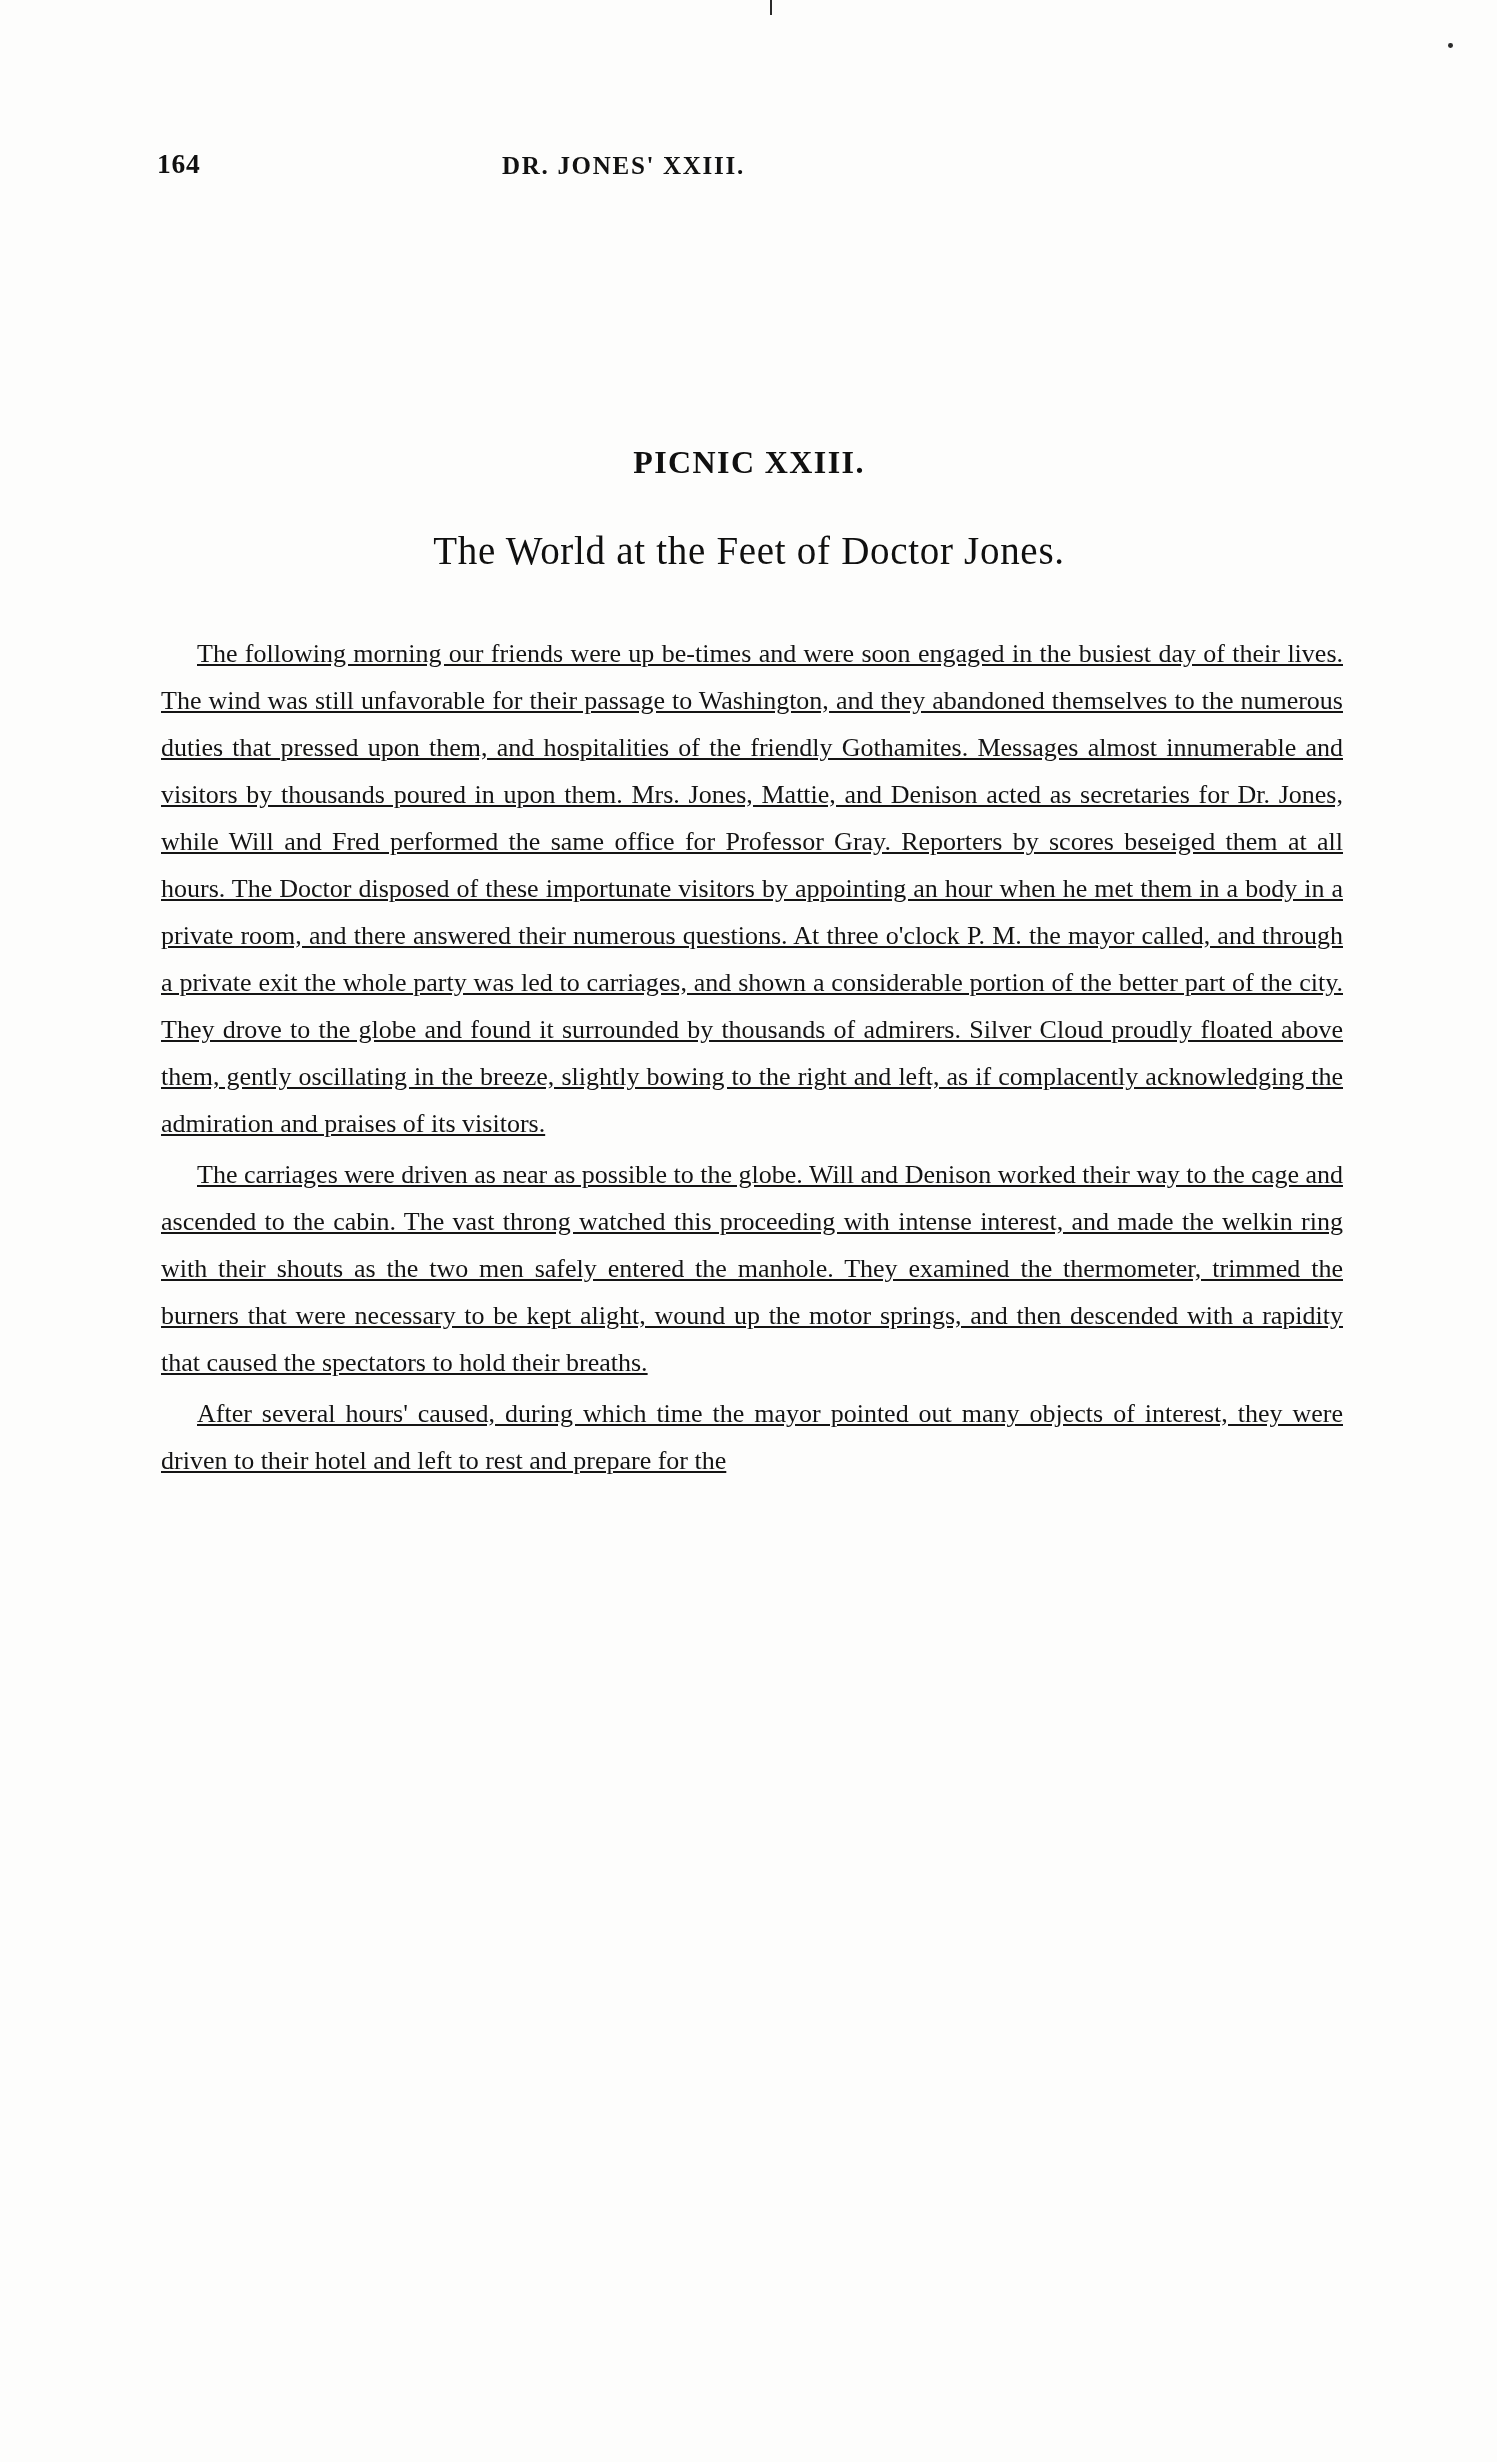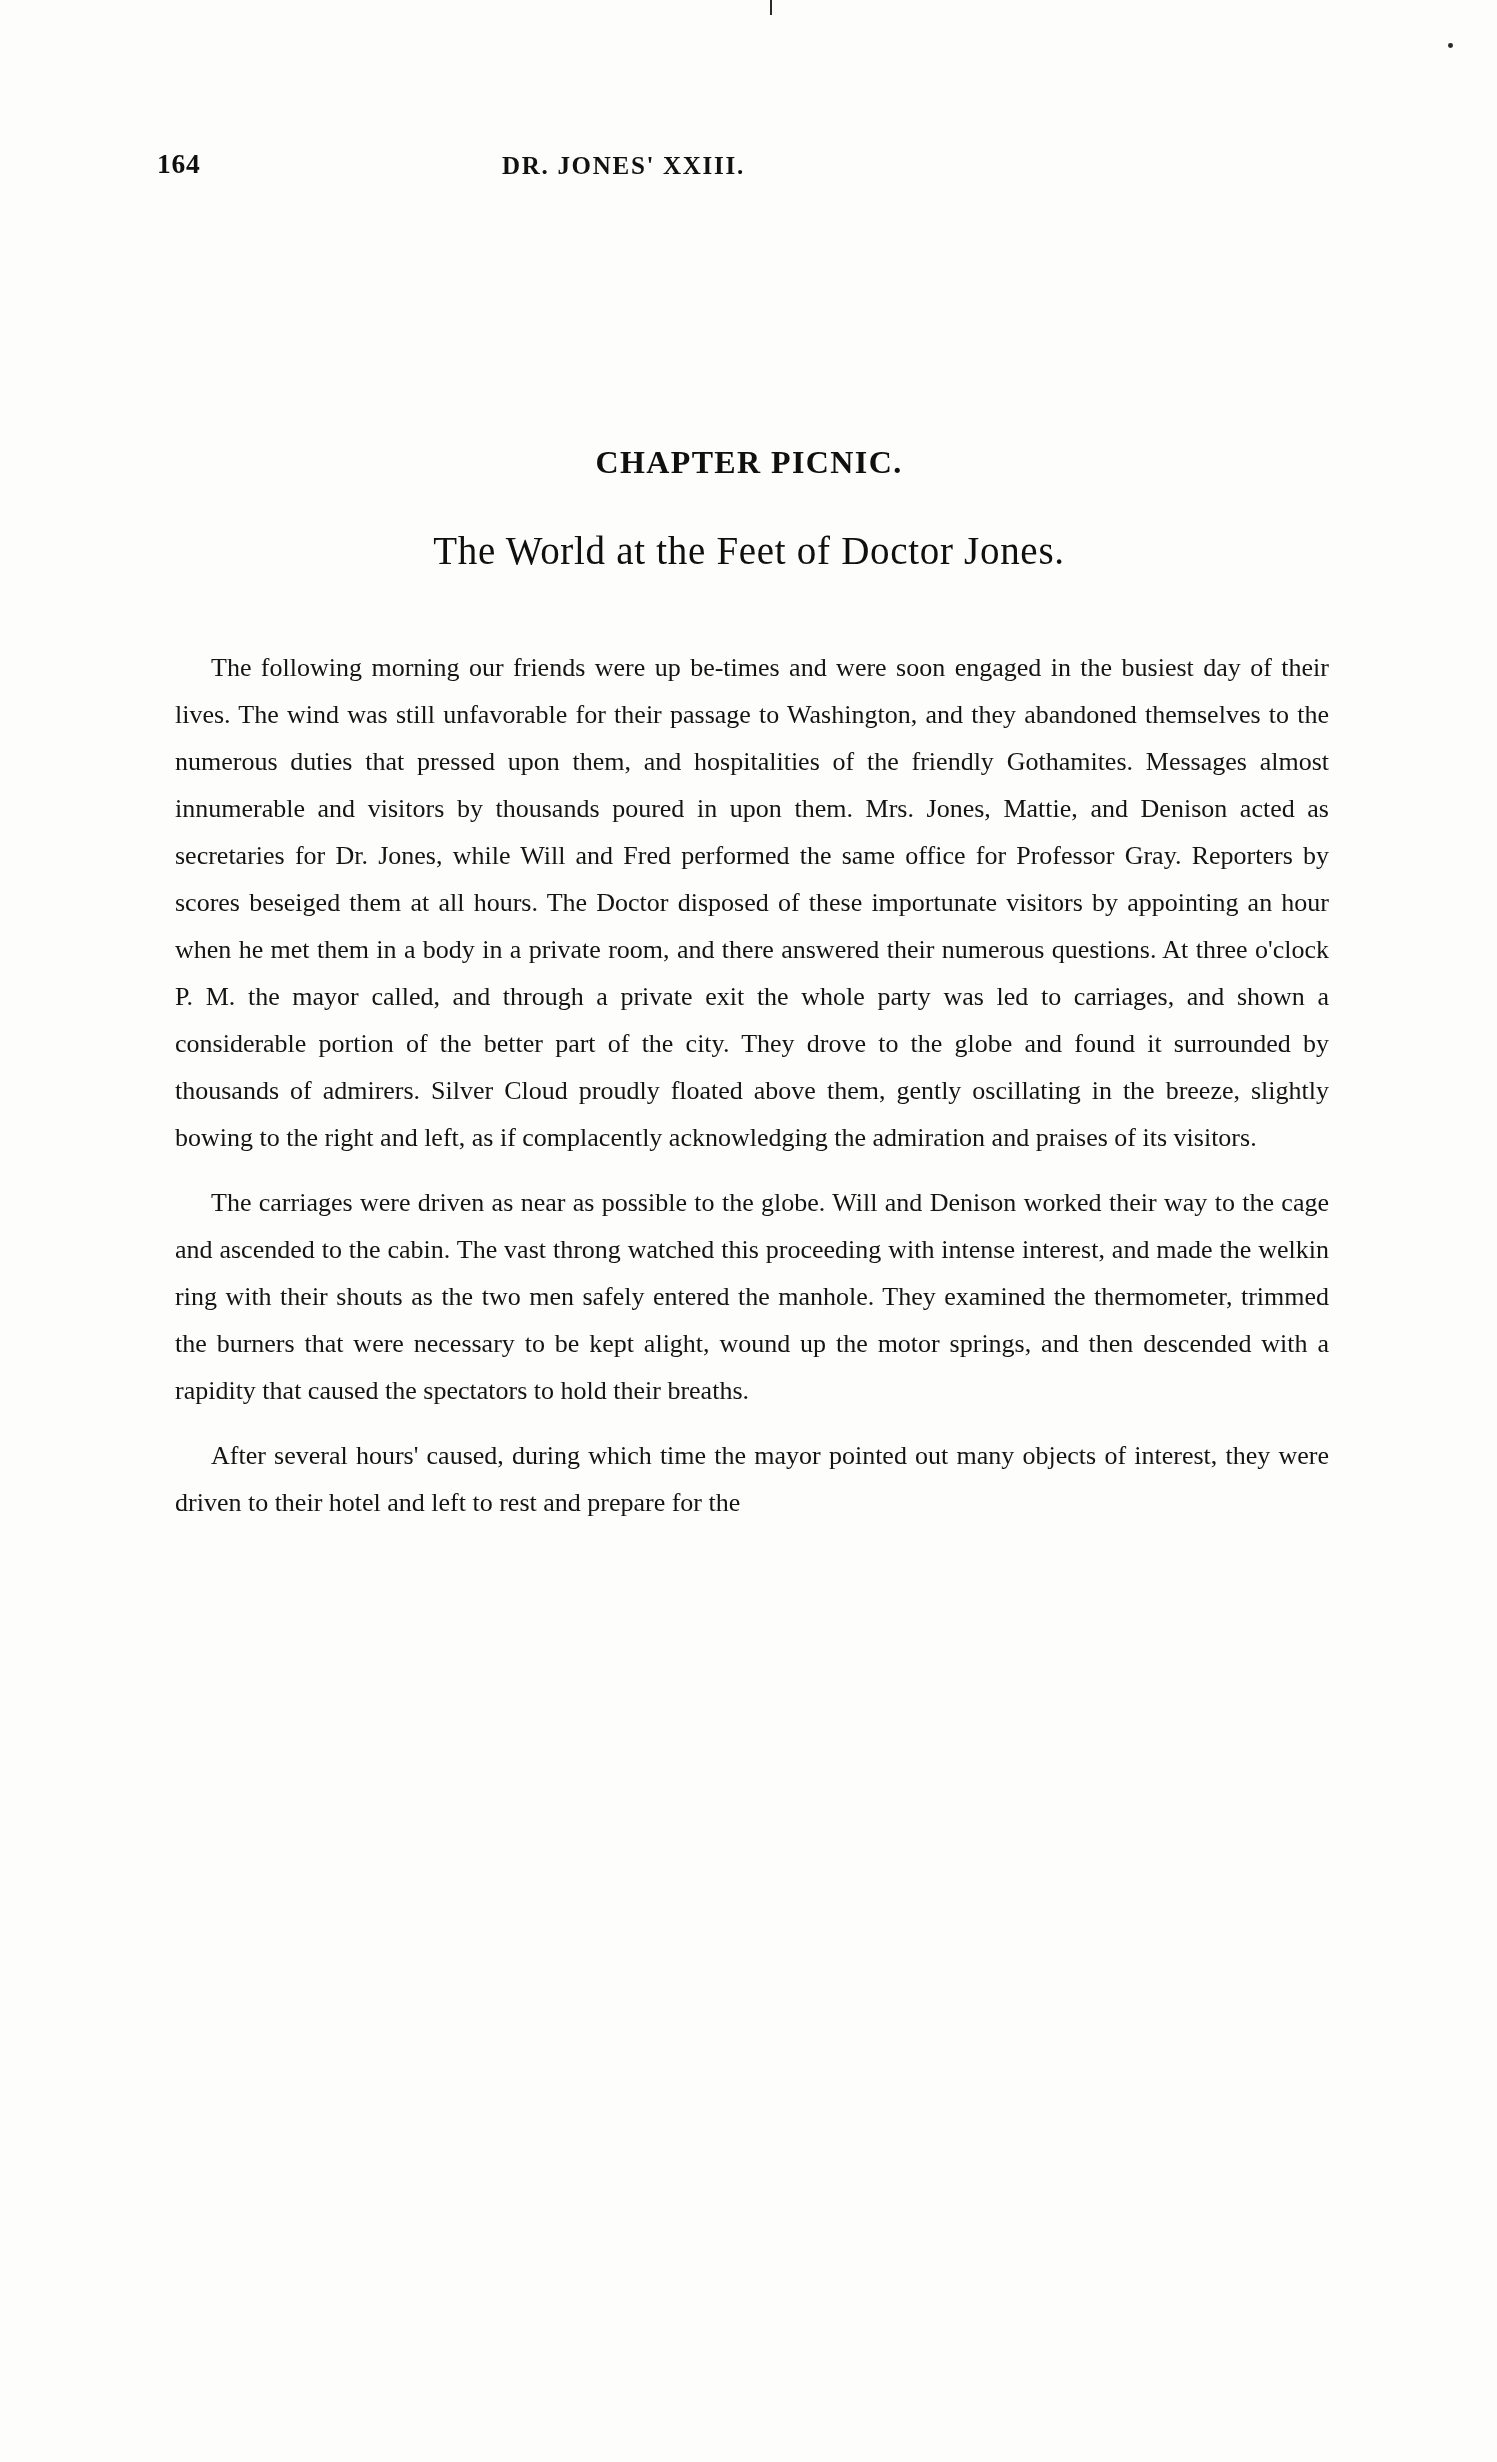--- a/index.html
+++ b/index.html
@@ -74,25 +74,26 @@
   .body-text {
     position: absolute;
     top: 626px;
     left: 157px;
     width: 1190px;
     font-size: 26px;
     line-height: 47px;
     color: #141414;
   }
   .para {
-    margin: 18px;
+    margin: 4px;
     text-align: justify;
     text-justify: inter-word;
     text-indent: 36px;
     hyphens: manual;
+    text-decoration: underline;
   }
   .para + .para { margin-top: 0px; }
   
   .para { font-weight: 400; }
   .mark {
     position: absolute;
     background: #2a2a2a;
   }
   .mark-top {
     left: 770px;
@@ -114,21 +115,21 @@
 <div class="page">
 
   <div class="mark mark-top"></div>
   <div class="mark mark-dot"></div>
 
   <div class="running-head">
     <span class="folio">164</span>
     <span class="head-title">DR. JONES' XXIII.</span>
   </div>
 
-  <div class="chapter-number">CHAPTER PICNIC.</div>
+  <div class="chapter-number">PICNIC XXIII.</div>
   <div class="chapter-title">The World at the Feet of Doctor Jones.</div>
 
   <div class="body-text">
     <p class="para">The following morning our friends were up be-times and were soon engaged in the busiest day of their lives. The wind was still unfavorable for their passage to Washington, and they abandoned themselves to the numerous duties that pressed upon them, and hospitalities of the friendly Gothamites. Messages almost innumerable and visitors by thousands poured in upon them. Mrs. Jones, Mattie, and Denison acted as secretaries for Dr. Jones, while Will and Fred performed the same office for Professor Gray. Reporters by scores beseiged them at all hours. The Doctor disposed of these importunate visitors by appointing an hour when he met them in a body in a private room, and there answered their numerous questions. At three o'clock P. M. the mayor called, and through a private exit the whole party was led to carriages, and shown a considerable portion of the better part of the city. They drove to the globe and found it surrounded by thousands of admirers. Silver Cloud proudly floated above them, gently oscillating in the breeze, slightly bowing to the right and left, as if complacently acknowledging the admiration and praises of its visitors.</p>
     <p class="para">The carriages were driven as near as possible to the globe. Will and Denison worked their way to the cage and ascended to the cabin. The vast throng watched this proceeding with intense interest, and made the welkin ring with their shouts as the two men safely entered the manhole. They examined the thermometer, trimmed the burners that were necessary to be kept alight, wound up the motor springs, and then descended with a rapidity that caused the spectators to hold their breaths.</p>
     <p class="para">After several hours' caused, during which time the mayor pointed out many objects of interest, they were driven to their hotel and left to rest and prepare for the</p>
   </div>
 
 </div>
 

